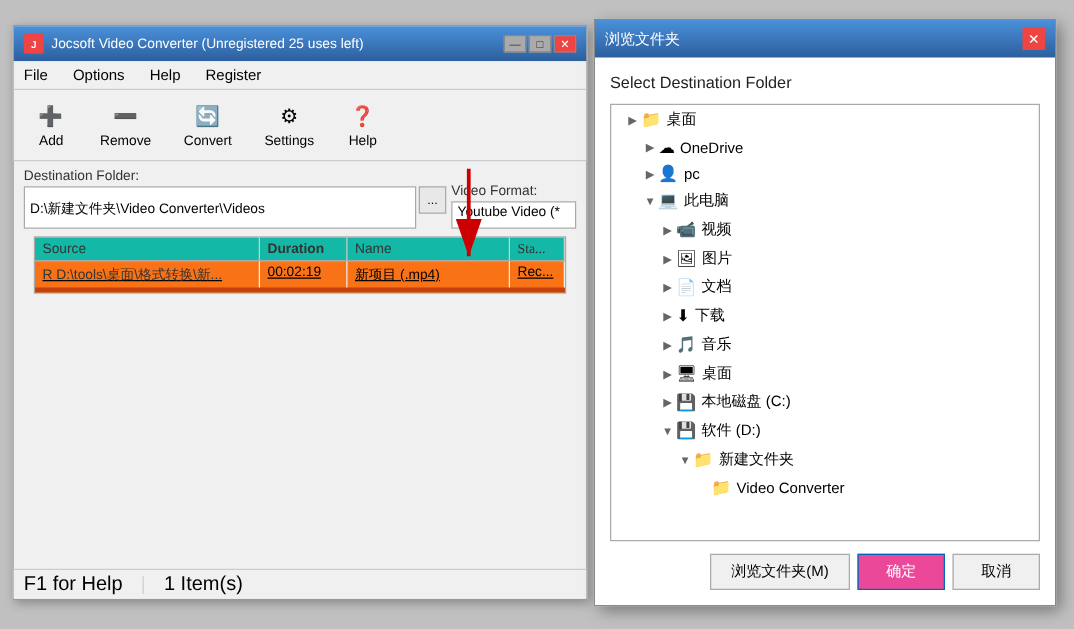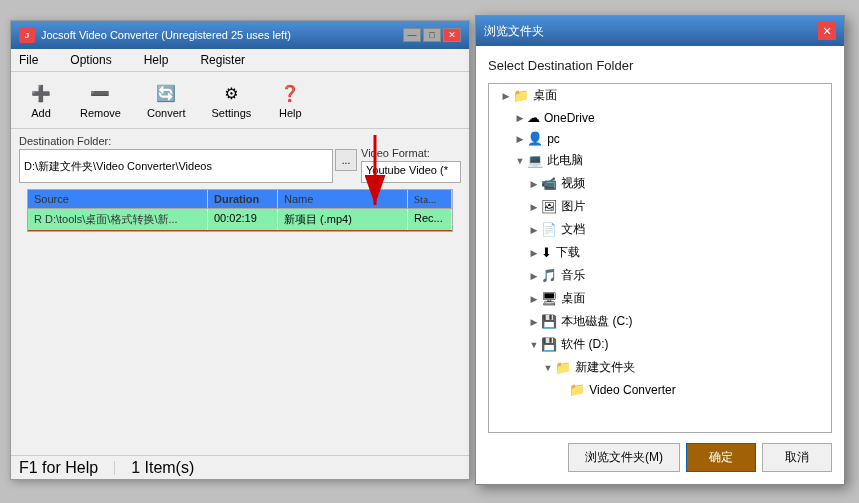--- a/index.html
+++ b/index.html
@@ -72,21 +72,21 @@
       color: #333;
     }
 
     .title-btn.close { background: #e44; color: white; }
 
     .menu-bar {
       background: #f0f0f0;
       border-bottom: 1px solid #ccc;
       padding: 2px 4px;
       display: flex;
-      gap: 24px;
+      gap: 12px;
       font-size: 12px;
     }
 
     .menu-item {
       padding: 2px 4px;
       cursor: pointer;
     }
 
     .toolbar {
       background: #f0f0f0;
@@ -186,41 +186,42 @@
     
     .file-list {
       margin: 0 8px;
       border: 1px solid #aaa;
       background: white;
       flex: 1;
     }
 
     .file-list-header {
       display: flex;
-      background: #3b82f6;
+      background: #14b8a6;
       border-bottom: 1px solid #aaa;
     }
 
     .col-header {
       padding: 3px 6px;
       border-right: 1px solid #ccc;
       font-size: 11px;
       font-weight: normal;
       color: #333;
     }
 
     .col-source { width: 180px; }
     .col-duration { width: 70px; font-weight: bold; }
     .col-name { width: 130px; }
     .col-status { flex: 1; font-family: Liberation Serif, serif; }
 
     .file-row {
       display: flex;
-      border-bottom: 1px solid #c2410c;
-      background: #86efac;
+      border-bottom: 4px solid #c2410c;
+      background: #f97316;
+      text-decoration: underline;
     }
 
     .file-cell {
       padding: 3px 6px;
       border-right: 1px solid #eee;
       font-size: 11px;
       overflow: hidden;
       text-overflow: ellipsis;
       white-space: nowrap;
     }
@@ -341,21 +342,21 @@
     .dialog-btn {
       padding: 5px 16px;
       border: 1px solid #aaa;
       cursor: pointer;
       font-size: 12px;
       background: #f0f0f0;
       min-width: 70px;
       text-align: center;
     }
     .dialog-btn.primary {
-      background: #a16207;
+      background: #ec4899;
       color: white;
       border-color: #0066bb;
     }
 
     
     .red-arrow-svg {
       position: absolute;
       top: 125px;
       left: 345px;
       pointer-events: none;

